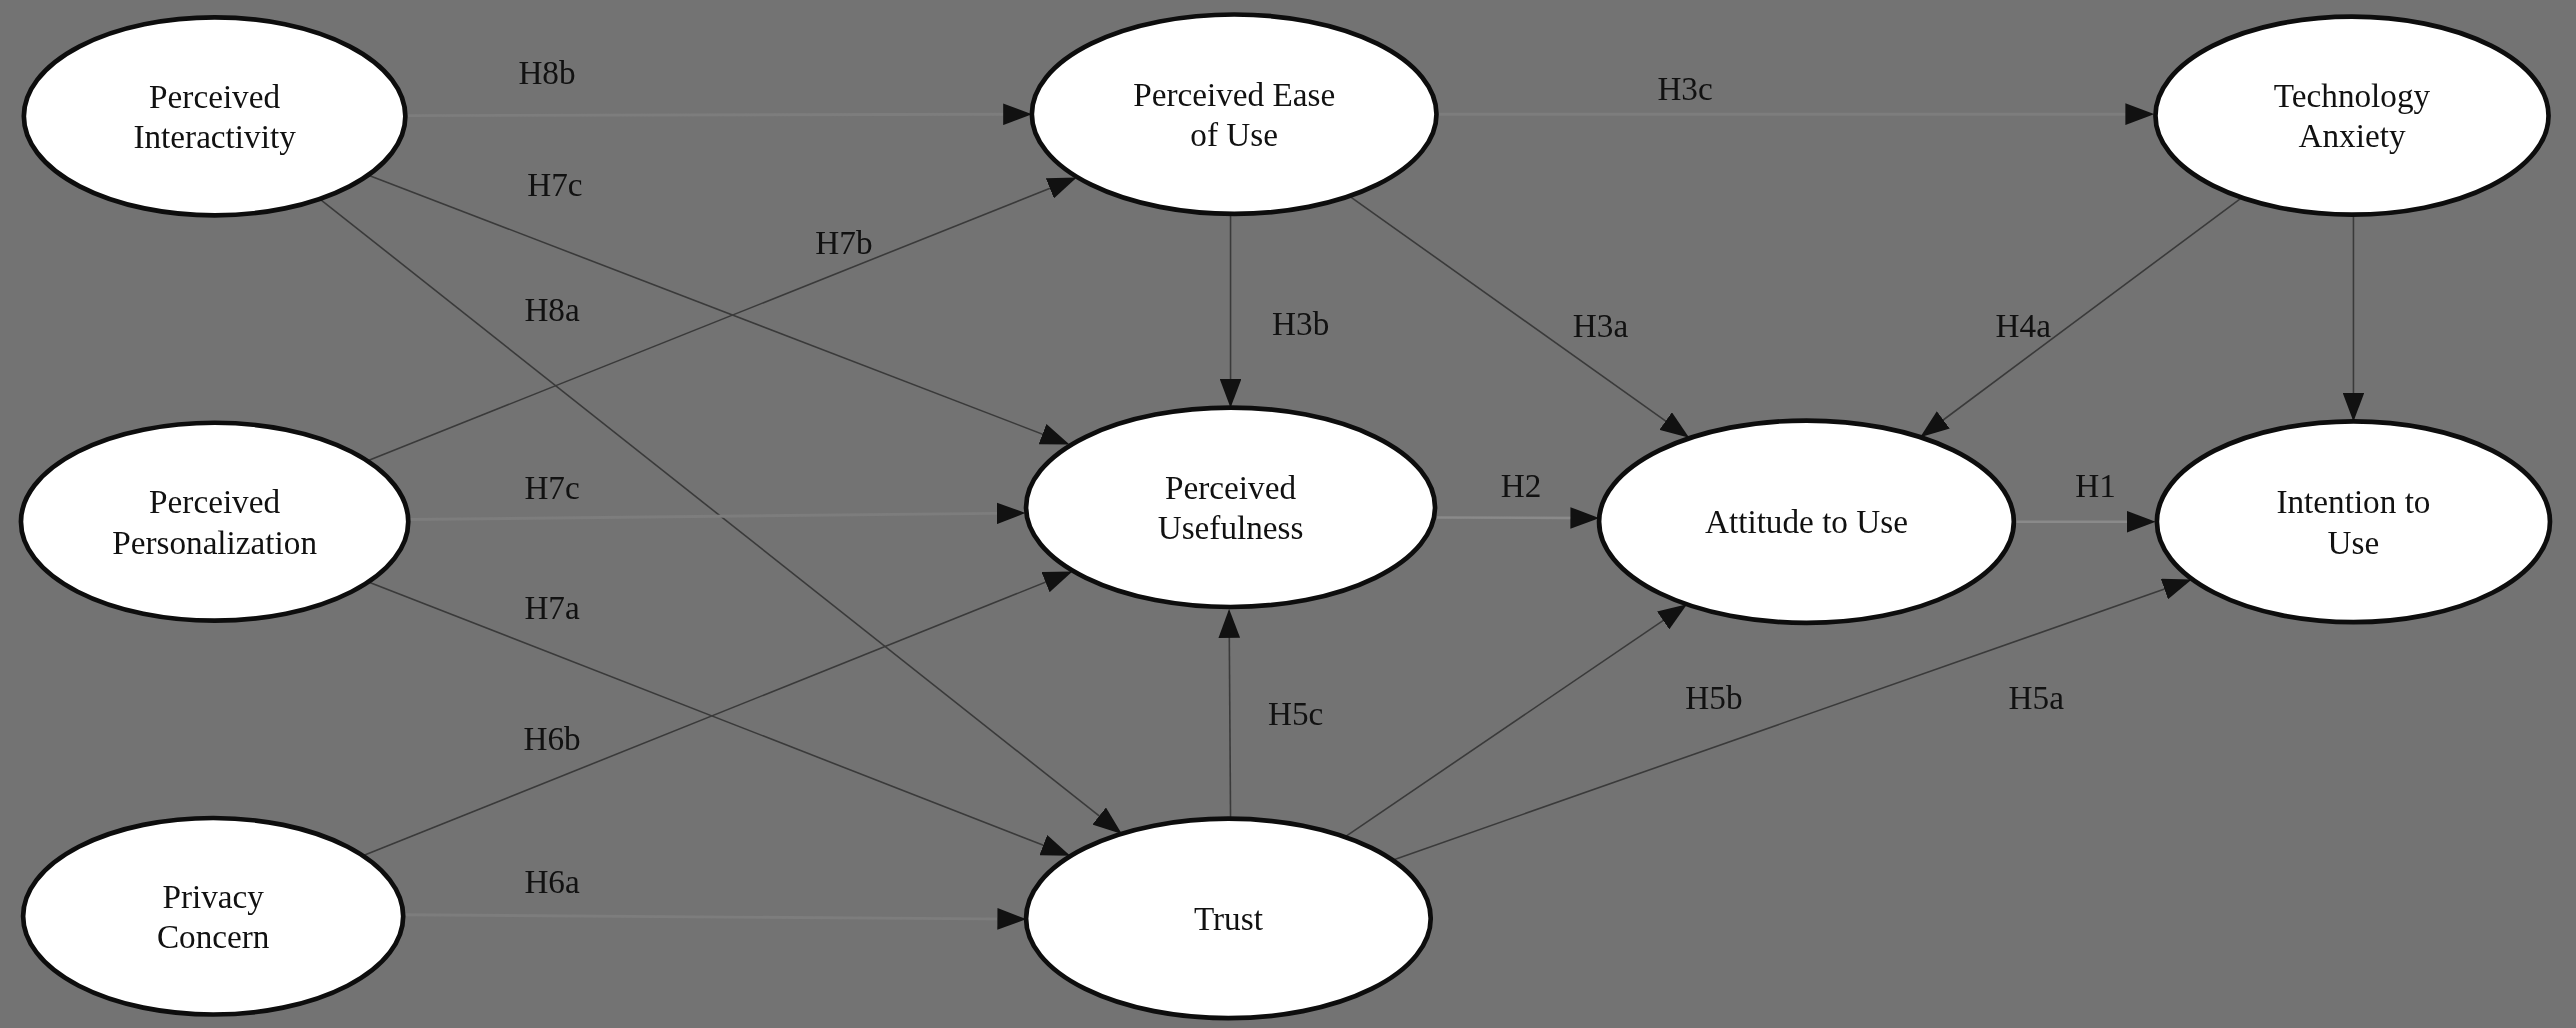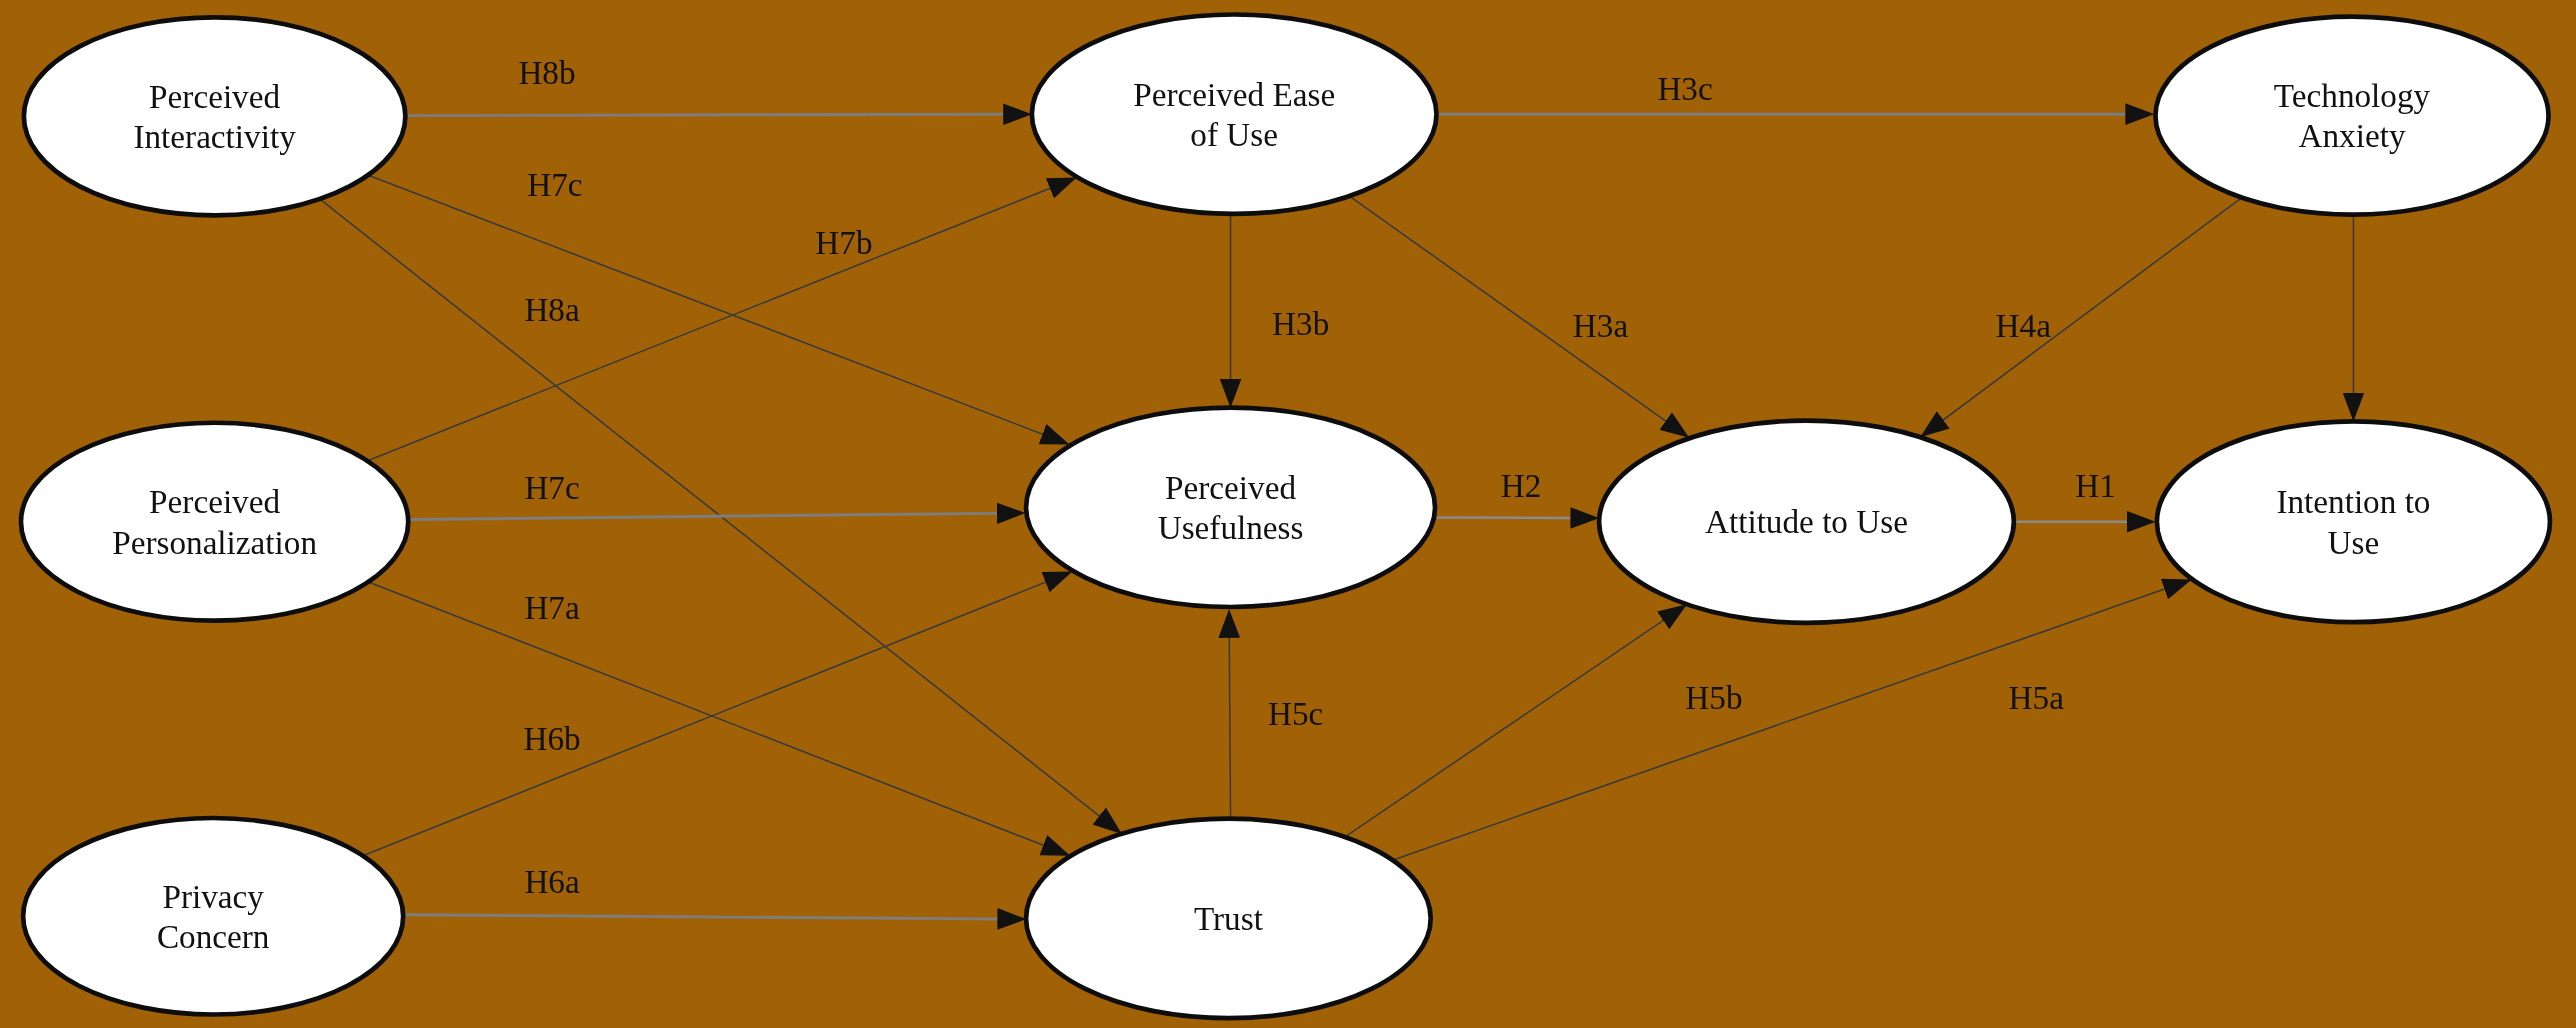--- a/index.html
+++ b/index.html
@@ -4,21 +4,21 @@
 <title>Diagram</title>
 <style>
   html, body {
     margin: 0;
     padding: 0;
     background: #ffffff;
   }
   .canvas {
     width: 2576px;
     height: 1029px;
-    background: #a16207;
+    background: #737373;
     position: relative;
     overflow: hidden;
   }
   svg { display: block; }
   text {
     font-family: "Liberation Serif", "DejaVu Serif", serif;
     fill: #111111;
   }
   .node-label { font-size: 46px; }
   .edge-label { font-size: 46px; }

